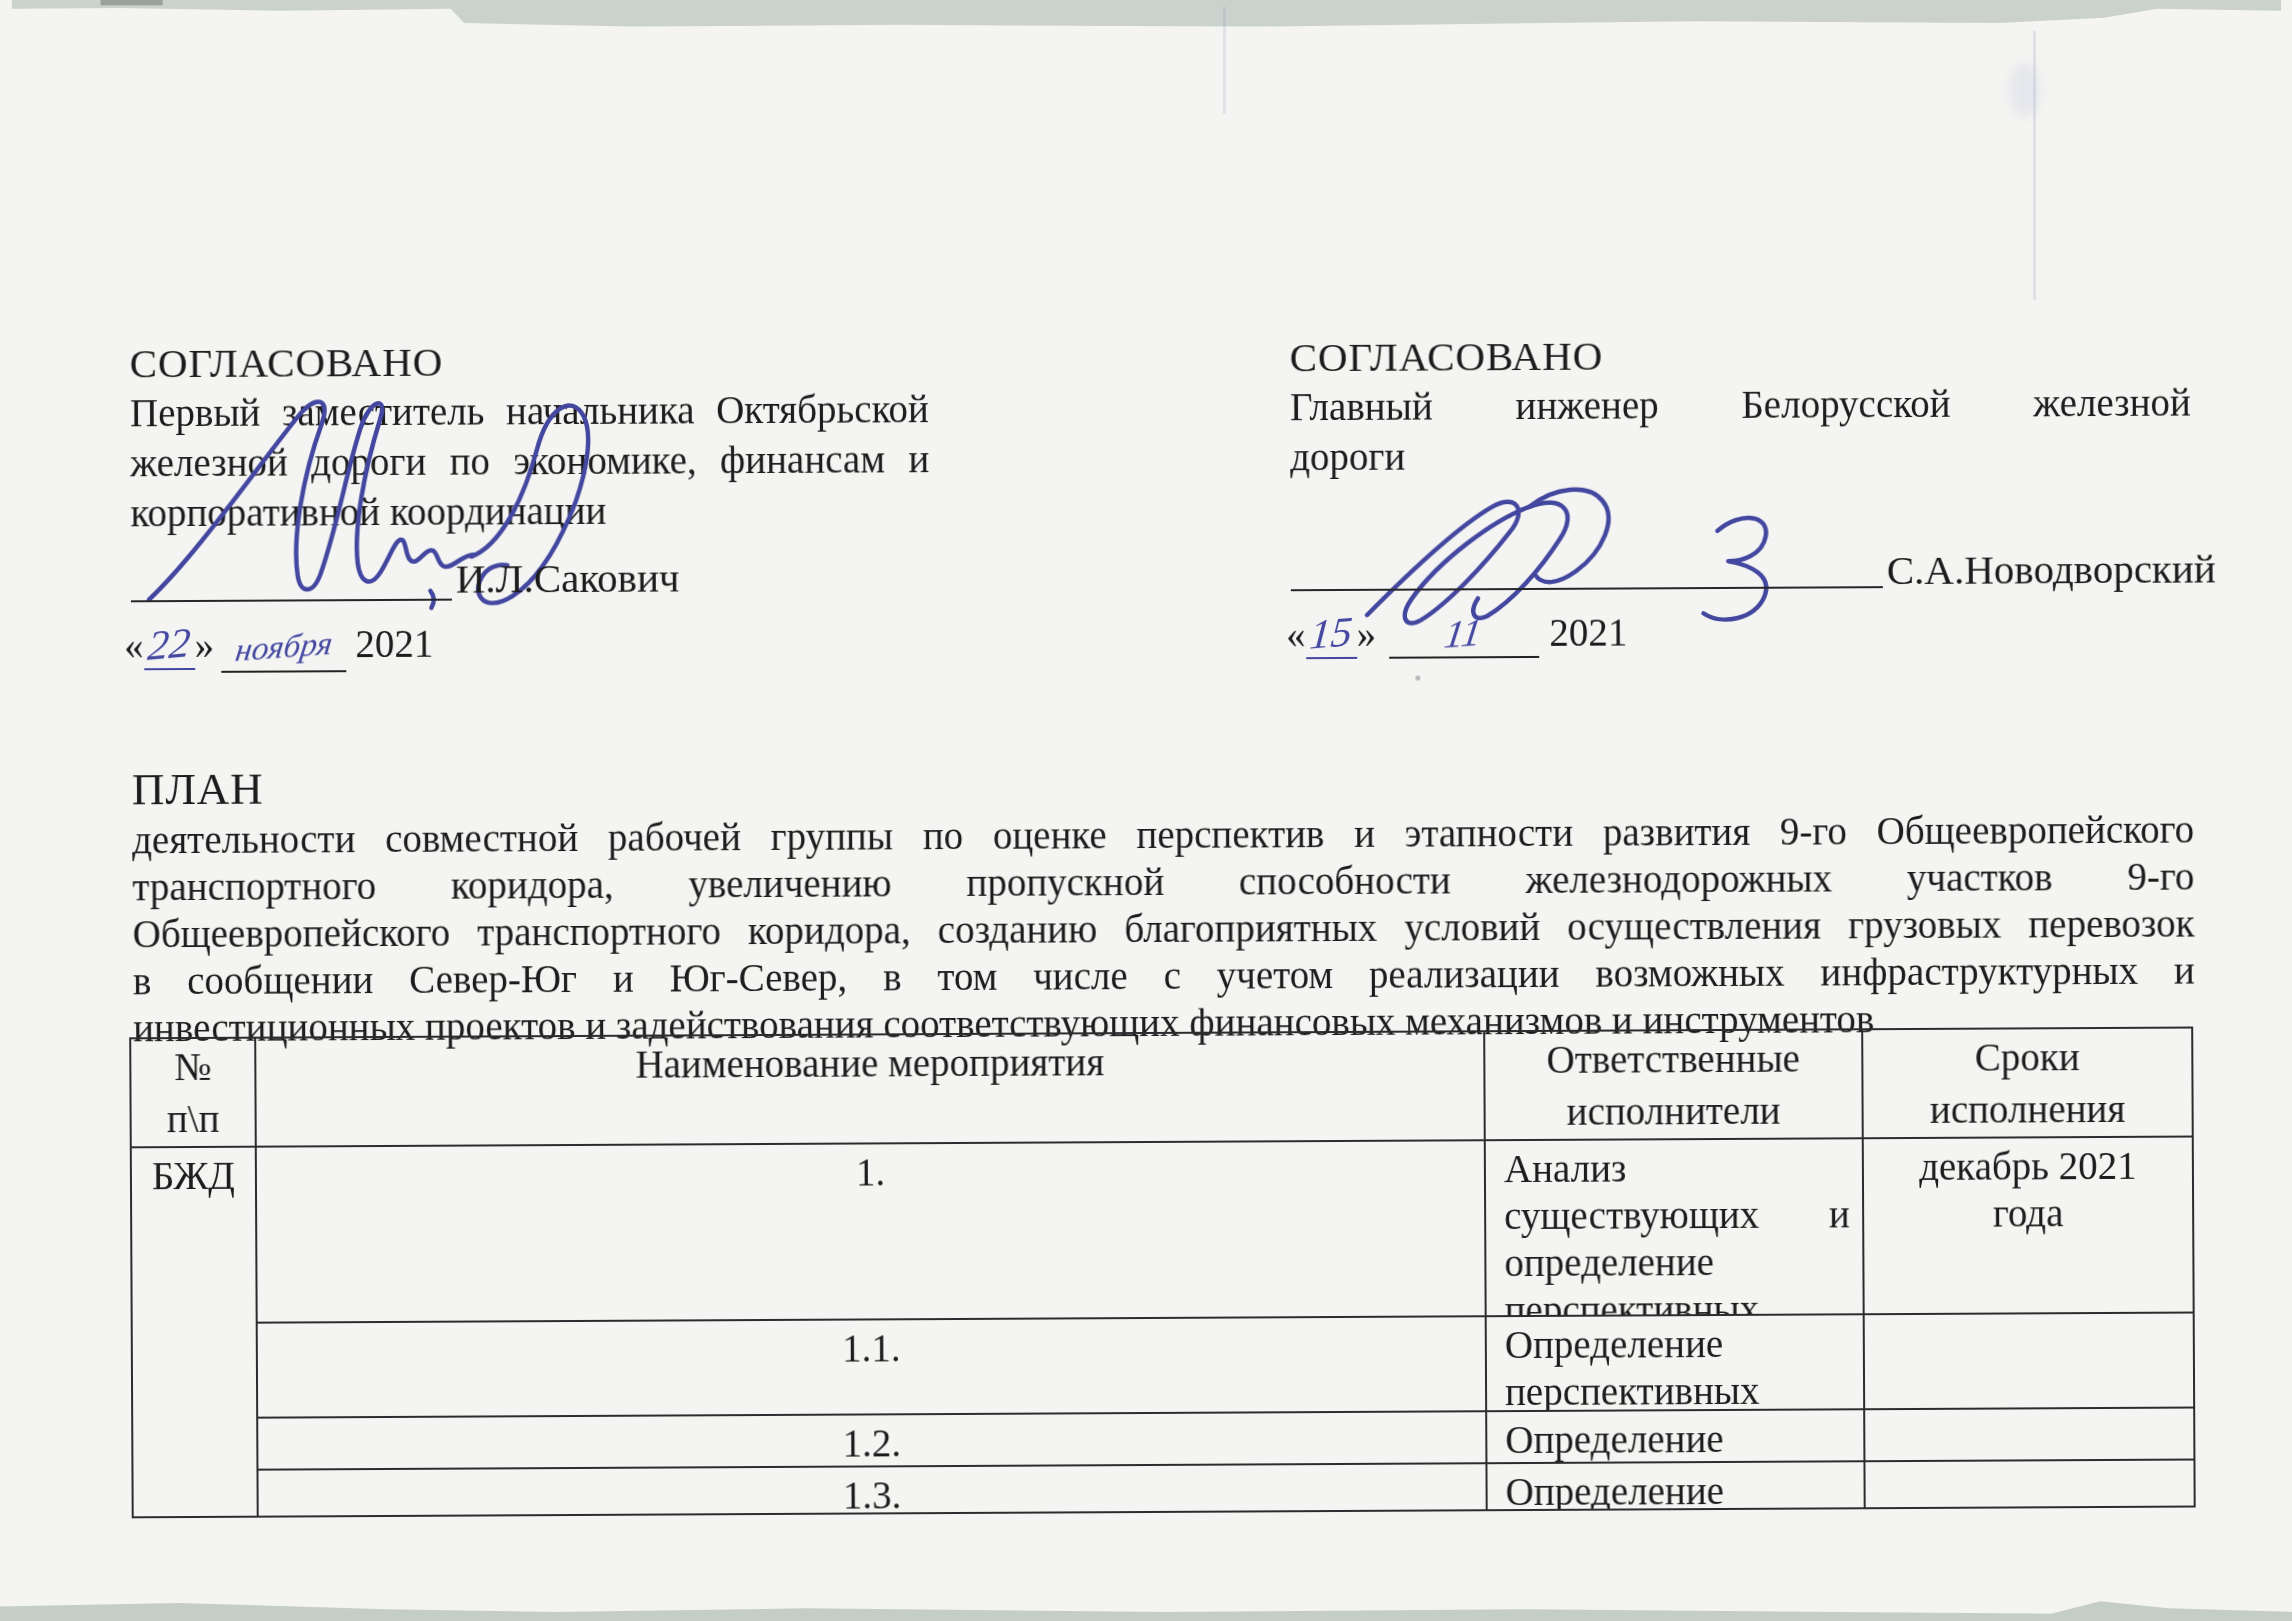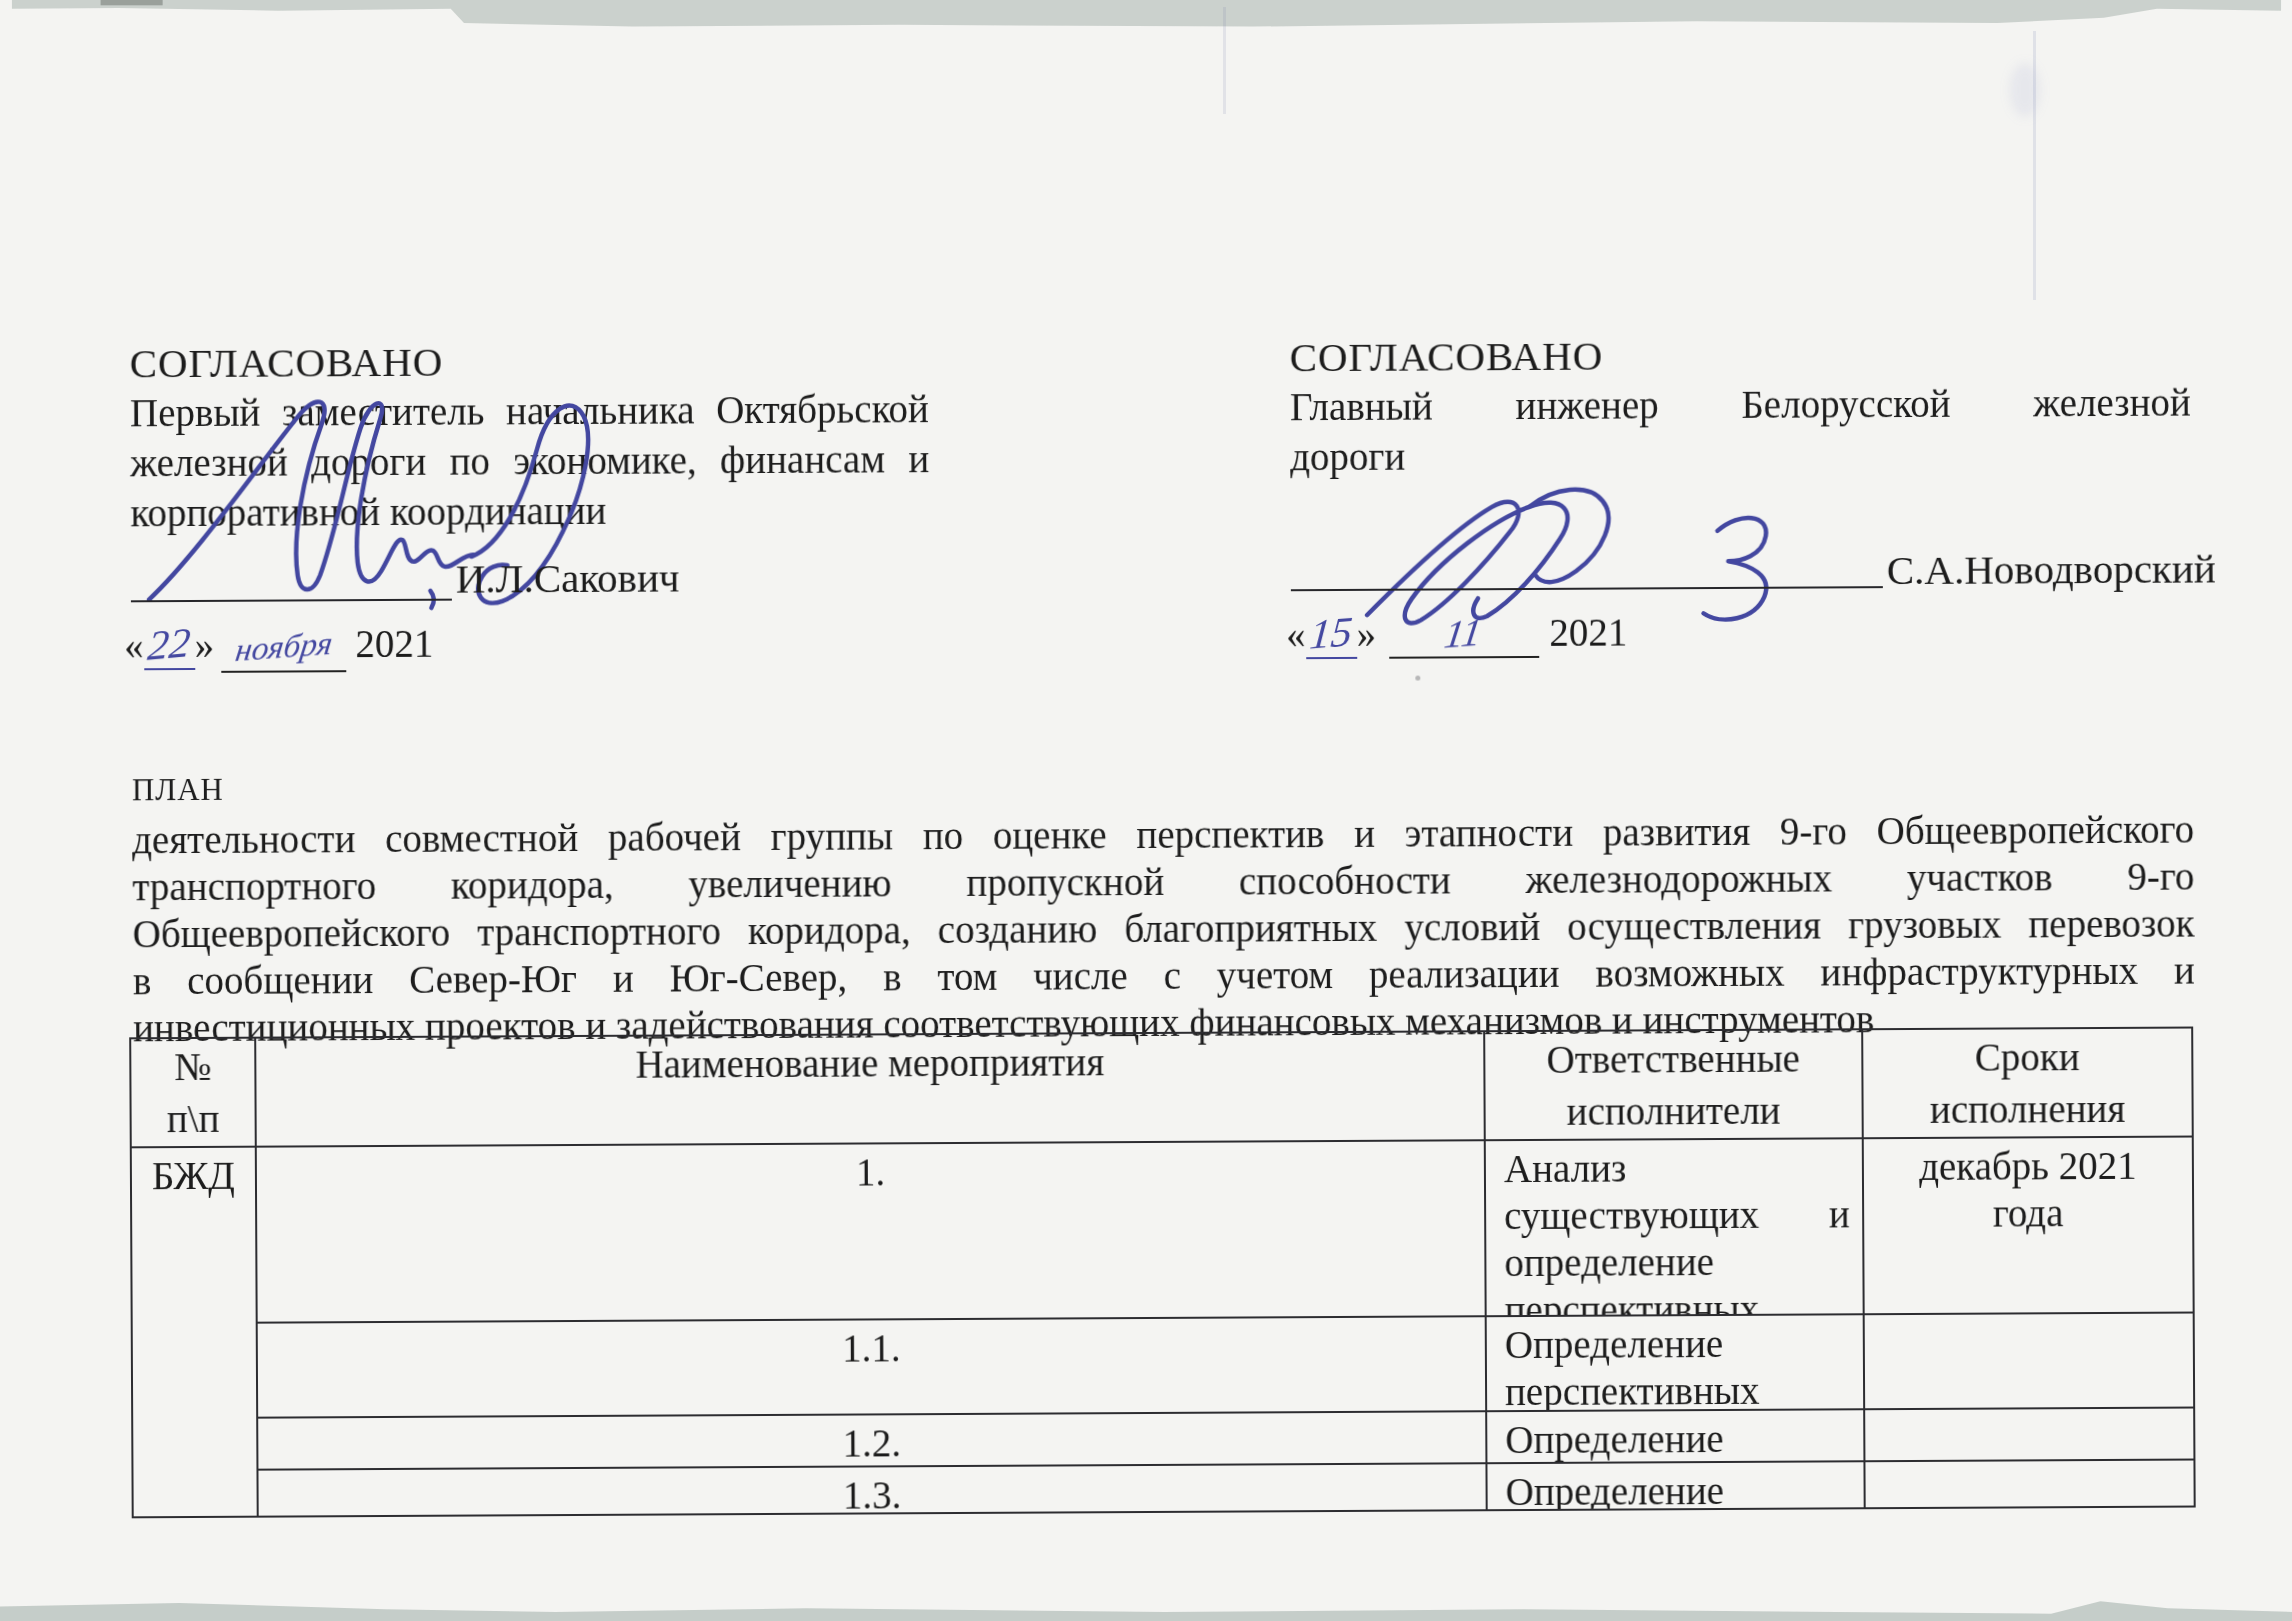--- a/index.html
+++ b/index.html
@@ -24,21 +24,21 @@
   .pline{font-size:39px;line-height:47px;text-align:justify;}
   .pline.just{text-align-last:justify;}
   .sig-line{border-bottom:2.7px solid #26262a;height:0;}
   .signer{font-size:41px;line-height:45px;}
   .dateline{font-size:39px;line-height:47px;white-space:nowrap;}
   .pen{color:#4347a0;font-style:italic;}
   .day-box{display:inline-block;border-bottom:2.7px solid #4347a0;padding:0 4.5px;vertical-align:baseline;}
   .day-box .pen{display:inline-block;font-size:42px;transform:skewX(-10deg) rotate(-5deg);}
   .month-box{display:inline-block;border-bottom:2.7px solid #222;text-align:center;vertical-align:baseline;}
   .month-box .pen{display:inline-block;transform:skewX(-12deg) rotate(-4deg);}
-  .plan-title{font-size:31px;line-height:47px;letter-spacing:0.9px;}
+  .plan-title{font-size:45px;line-height:47px;letter-spacing:0.9px;}
 
   
   .doc-table{
     display:grid;
     grid-template-columns:125px 1229px 378px 328px;
     grid-template-rows:109px 176px 95px 52px 45px;
     border:2.7px solid #2c2c30;
     font-size:39px;
   }
   .cell{border-right:2.7px solid #2c2c30;border-bottom:2.7px solid #2c2c30;overflow:hidden;}

